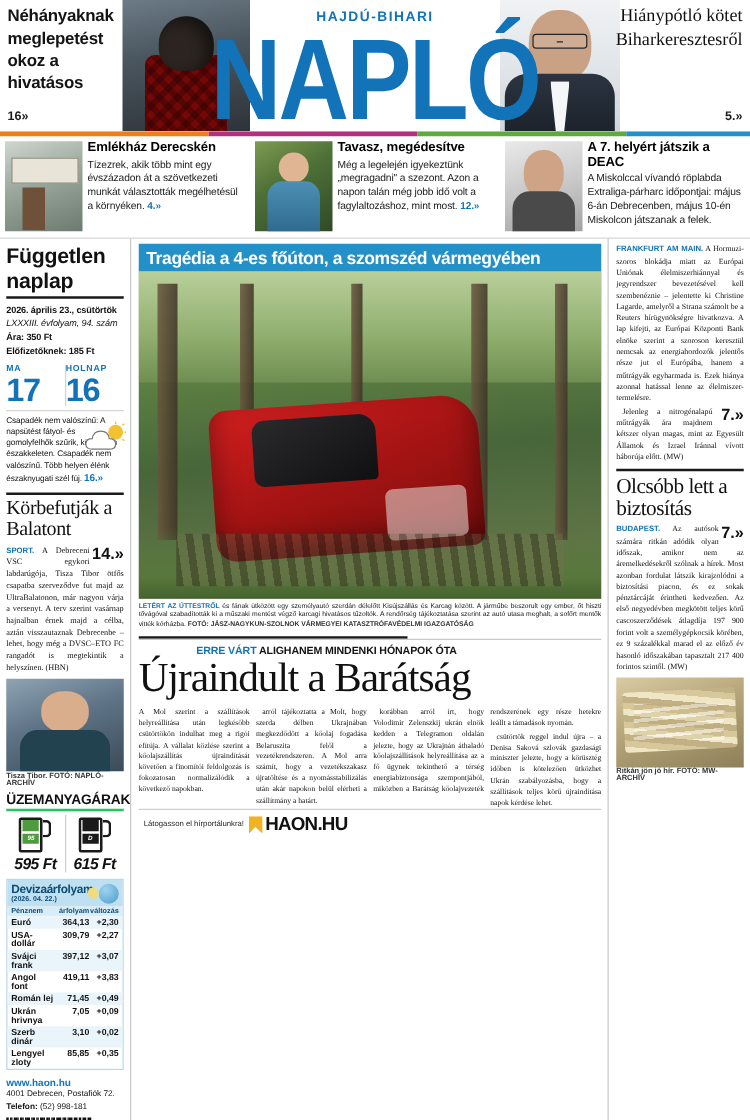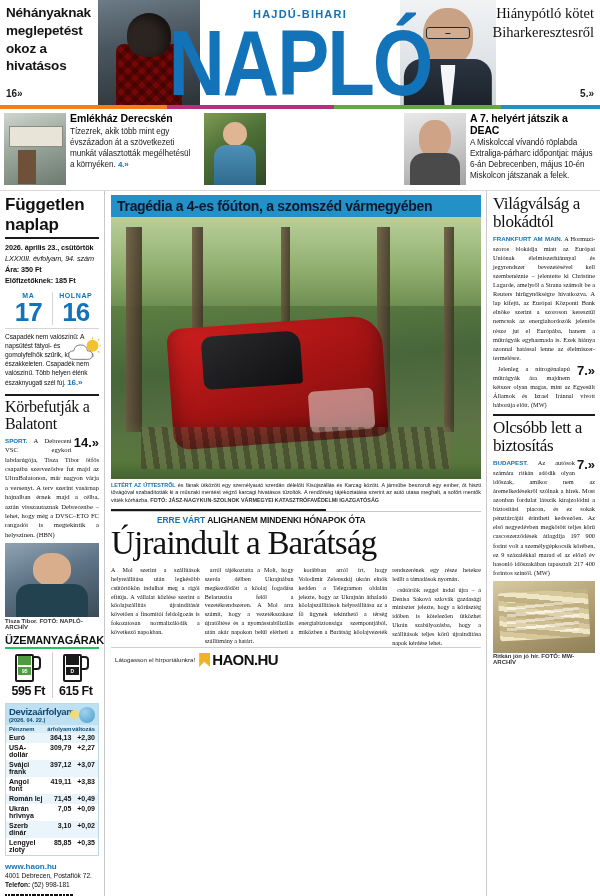--- a/index.html
+++ b/index.html
@@ -132,21 +132,21 @@
   .rail { width: 105px; flex: 0 0 105px; padding: 4px 5px 0 5px; border-right: 1px solid #c9c9c9; }
   .rail-h {
     font-weight: bold; font-size: 17px; color: #111;
     border-bottom: 2px solid #1a1a1a; padding-bottom: 2px; margin-bottom: 3px;
     letter-spacing: -0.2px;
   }
   .rail-meta { font-size: 7.3px; font-weight: bold; line-height: 1.52; color: #111; letter-spacing: -0.1px; }
   .rail-meta .lt { font-weight: normal; font-style: italic; }
 
   .wx { display: flex; margin: 6px 0 4px 0; border-bottom: 1px solid #d5d5d5; padding-bottom: 3px; }
-  .wx-col { flex: 1; text-align: center; }
+  .wx-col { flex: 1; text-align: left; }
   .wx-col + .wx-col { border-left: 1px solid #d5d5d5; }
   .wx-lab { font-size: 7px; font-weight: bold; color: #1273b8; letter-spacing: .6px; }
   .wx-val { font-size: 26px; font-weight: bold; color: #1273b8; line-height: 1; letter-spacing: -1px; }
   .wx-body { position: relative; min-height: 52px; }
   .wx-text { font-size: 6.6px; line-height: 1.36; color: #111; letter-spacing: -0.1px; }
   .wx-icon { position: absolute; right: -2px; top: 4px; width: 34px; height: 26px; }
 
   .rail-rule { border: 0; border-top: 2px solid #1a1a1a; margin: 5px 0 3px 0; }
   .rail-serif-h {
     font-family: "Liberation Serif", serif; font-size: 16px; line-height: 1.05;
@@ -168,21 +168,21 @@
     position: relative; overflow: hidden;
   }
   .rail-photo::before { content:""; position:absolute; left:30%; top:14%; width:40%; height:44%; background:#d8ae8d; border-radius:46%; }
   .rail-photo::after { content:""; position:absolute; left:12%; top:56%; width:76%; height:48%; background:#23424f; border-radius:14px 14px 0 0; }
   .photo-cap { font-size: 6px; font-weight: bold; color: #333; margin-bottom: 4px; }
 
   .fuel-h {
     font-weight: bold; font-size: 11px; color: #111; letter-spacing: -0.2px;
     border-bottom: 2px solid #22c55e; padding-bottom: 1px; margin-bottom: 3px;
   }
-  .fuel-row { display: flex; align-items: flex-start; }
+  .fuel-row { display: flex; align-items: flex-start; font-style: italic; }
   .fuel-cell { flex: 1; text-align: center; }
   .fuel-cell + .fuel-cell { border-left: 1px solid #cfcfcf; }
   .pump { width: 26px; height: 30px; margin: 0 auto 2px auto; position: relative; }
   .pump-body { position: absolute; left: 0; top: 2px; width: 19px; height: 28px; border: 2px solid #1a1a1a; border-radius: 2px; background: #fff; }
   .pump-win { position: absolute; left: 3px; top: 4px; width: 13px; height: 9px; background: #4f9b3f; }
   .pump-win.d { background: #1a1a1a; }
   .pump-lab { position: absolute; left: 3px; top: 15px; width: 13px; height: 8px; background: #4f9b3f; color: #fff; font-size: 5px; font-weight: bold; text-align: center; line-height: 8px; }
   .pump-lab.d { background: #1a1a1a; }
   .pump-noz { position: absolute; left: 19px; top: 4px; width: 7px; height: 14px; border: 2px solid #1a1a1a; border-left: 0; border-radius: 0 4px 4px 0; }
   .fuel-price { font-size: 12.5px; font-weight: bold; color: #111; letter-spacing: -0.4px; }
@@ -203,21 +203,21 @@
   .haon-url { font-weight: bold; font-size: 8px; color: #1273b8; margin-top: 6px; }
   .contact { font-size: 6.6px; line-height: 1.45; color: #111; font-weight: bold; }
   .contact .rg { font-weight: normal; }
   .barcode { margin-top: 4px; height: 26px; display: flex; align-items: flex-end; gap: 0.5px; }
   .barcode i { display: block; background: #111; width: 1px; height: 100%; }
   .barcode-num { font-size: 5px; letter-spacing: 1px; text-align: center; color: #111; }
 
   
   .main { flex: 1; min-width: 0; padding: 4px 5px 0 6px; display: flex; flex-direction: column; }
   .lead-banner {
-    background: #2390c8; color: #0f172a; font-weight: bold; font-size: 14px;
+    background: #2390c8; color: #ffffff; font-weight: bold; font-size: 14px;
     padding: 3px 6px; letter-spacing: -0.3px;
   }
   .lead-photo {
     height: 262px; position: relative; overflow: hidden;
     background: linear-gradient(175deg, #7fa255 0%, #5f8243 28%, #47663a 55%, #6d7c4e 100%);
   }
   .lp-sky { position: absolute; left: 0; top: 0; width: 100%; height: 34%;
     background: linear-gradient(180deg, #b9cf9a 0%, #8fae6d 60%, #6f8f52 100%); }
   .lp-tree {
     position: absolute; width: 16px; height: 78%; top: 4%;
@@ -338,20 +338,24 @@
   <div class="teasers">
     <div class="teaser">
       <div class="teaser-thumb th-a"></div>
       <div class="teaser-body">
         <div class="teaser-title">Emlékház Derecskén</div>
         <div class="teaser-text"><span>Tízezrek, akik több mint egy évszázadon át a szövetkezeti munkát választották megélhetésül a környéken.</span> <span class="pg">4.»</span></div>
       </div>
     </div>
     <div class="teaser">
       <div class="teaser-thumb th-b"></div>
+      <div class="teaser-body">
+        <div class="teaser-title">Tavasz, megédesítve</div>
+        <div class="teaser-text"><span>Még a legelején igyekeztünk „megragadni" a szezont. Azon a napon talán még jobb idő volt a fagylaltozáshoz, mint most.</span> <span class="pg">12.»</span></div>
+      </div>
     </div>
     <div class="teaser">
       <div class="teaser-thumb th-c"></div>
       <div class="teaser-body">
         <div class="teaser-title">A 7. helyért játszik a DEAC</div>
         <div class="teaser-text">A Miskolccal vívandó röplabda Extraliga-párharc időpontjai: május 6-án Debrecenben, május 10-én Miskolcon játszanak a felek.</div>
       </div>
     </div>
   </div>
 
@@ -556,21 +560,20 @@
       <div class="ad">
         <div class="ad-txt">Látogasson el hírportálunkra!</div>
         <div class="ad-logo">
           <div class="ad-mark"></div>
           <div class="ad-word">HAON.HU</div>
         </div>
       </div>
     </div>
 
     <div class="rrail">
-      <div class="rrail-head">Világválság a blokádtól</div>
       <div class="rrail-body">
         <p><span class="tag">FRANKFURT AM MAIN.</span> <span>A Hormuzi-szoros blokádja miatt az Európai Uniónak élelmiszerhiánnyal és jegyrendszer bevezetésével kell szembenéznie – jelentette ki Christine Lagarde, amelyről a Strana számolt be a Reuters hírügynökségre hivatkozva. A lap kifejti, az Európai Központi Bank elnöke szerint a szoroson keresztül nemcsak az energiahordozók jelentős része jut el Európába, hanem a műtrágyák egyharmada is. Ezek hiánya azonnal hatással lenne az élelmiszer-termelésre.</span></p>
         <p><span class="pgbox">7.»</span><span>Jelenleg a nitrogénalapú műtrágyák ára majdnem kétszer olyan magas, mint az Egyesült Államok és Izrael Iránnal vívott háborúja előtt. (MW)</span></p>
       </div>
 
       <hr class="rail-rule">
       <div class="rrail-head">Olcsóbb lett a biztosítás</div>
       <div class="rrail-body">
         <p><span class="pgbox">7.»</span><span class="tag">BUDAPEST.</span> <span>Az autósok számára ritkán adódik olyan időszak, amikor nem az áremelkedésekről szólnak a hírek. Most azonban fordulat látszik kirajzolódni a biztosítási piacon, és ez sokak pénztárcáját érintheti kedvezően. Az első negyedévben megkötött teljes körű cascoszerződések átlagdíja 197 900 forint volt a személygépkocsik körében, ez 9 százalékkal marad el az előző év hasonló időszakában tapasztalt 217 400 forintos szintől. (MW)</span></p>
       </div>

